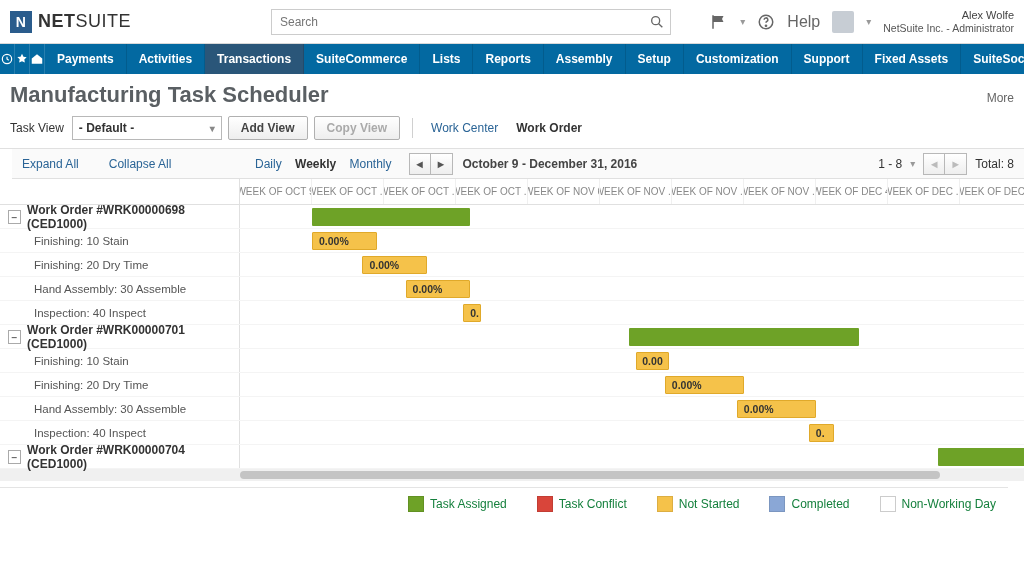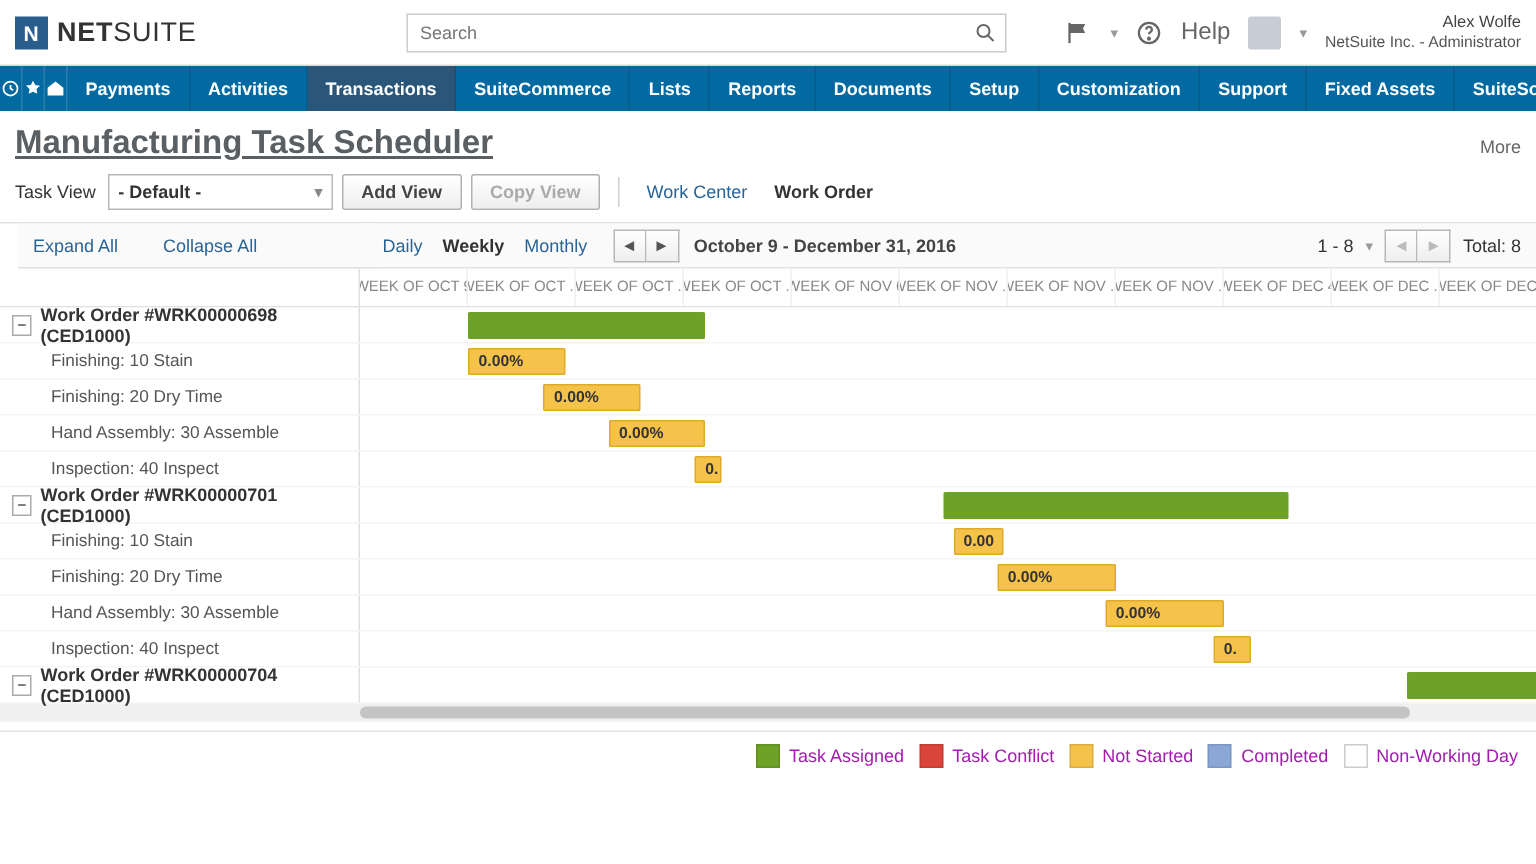--- a/index.html
+++ b/index.html
@@ -21,21 +21,21 @@
   .avatar { width: 22px; height: 22px; background: #c7cdd4; border-radius: 2px; }
 
   
   .navbar { display: flex; align-items: stretch; background: #0369a1; height: 30px; color: #fff; font-size: 12px; }
   .nav-icon { width: 34px; display:flex; align-items:center; justify-content:center; border-right: 1px solid rgba(255,255,255,0.15); cursor:pointer; }
   .nav-item { padding: 0 12px; display:flex; align-items:center; border-right: 1px solid rgba(0,0,0,0.12); cursor: pointer; white-space: nowrap; font-weight: 600; }
   .nav-item.active { background: #2a5679; }
 
   
   .page-header { display:flex; align-items: baseline; padding: 8px 10px 6px; }
-  .page-title { font-size: 22px; font-weight: 600; color: #5a5f63; text-decoration: underline; }
+  .page-title { font-size: 22px; font-weight: 600; color: #5a5f63; }
   .more-link { margin-left:auto; color:#666; font-size:12px;}
 
   
   .toolbar { display:flex; align-items:center; padding: 2px 10px 8px; gap: 6px; border-bottom: 1px solid #e0e0e0; }
   .toolbar .lbl { color:#333; font-size:12px; margin-right:2px; }
   .select { width:150px; height:24px; border:1px solid #b8b8b8; background:#fff; padding:0 20px 0 6px; font-size:12px; position:relative; display:flex; align-items:center; cursor:pointer;font-weight:bold; }
   .select:after { content:"▾"; position:absolute; right:6px; color:#888; font-size:10px; }
   .btn { height:24px; border:1px solid #b0b0b0; background:linear-gradient(#fff,#eee); padding:0 12px; font-size:12px; cursor:pointer; border-radius: 2px; font-weight: 600; color:#444; }
   .btn.disabled { color:#aaa; cursor:default; }
   .toolbar .sep { width:1px; height:20px; background:#d0d0d0; margin:0 6px; }
@@ -69,21 +69,21 @@
   .left-pane .cell .toggle { width:14px; height:14px; border:1px solid #aaa; margin-right:6px; display:flex; align-items:center; justify-content:center; font-size:10px; color:#666; cursor:pointer; background:#fff;}
   .right-pane .bar-area { height:24px; position:relative;}
   .gbar { position:absolute; height:18px; top:3px; border-radius:1px; display:flex; align-items:center; padding:0 6px; font-size:10.5px; font-weight:600; color:#333; overflow: hidden;}
   .gbar.green { background:#6ea227; }
   .gbar.yellow { background:#f5c24a; border:1px solid #e0a92a;}
 
   .scrollbar { height:12px; background:#f0f0f0; display:flex; align-items:center;}
   .scrollbar .thumb { height:8px; background:#c4c4c4; border-radius:4px; margin-left:240px; width:700px;}
 
   
-  .legend { display:flex; align-items:center; justify-content:flex-end; gap:10px; padding:8px 12px; font-size:12px; color:#a21caf; border-top:1px solid #e4e4e4; position:absolute; right:0; bottom: 56px; left: 0; background: #fff;}
+  .legend { display:flex; align-items:center; justify-content:flex-end; gap:30px; padding:8px 12px; font-size:12px; color:#15803d; border-top:1px solid #e4e4e4; position:absolute; right:16px; bottom: 56px; left: 0; background: #fff;}
   .legend .item { display:flex; align-items:center; gap:6px;}
   .swatch { width:16px; height:16px; border:1px solid rgba(0,0,0,0.1);}
   .sw-green { background:#6ea227;}
   .sw-red { background:#d9453a;}
   .sw-yellow { background:#f5c24a;}
   .sw-blue { background:#8aa7d6;}
   .sw-grey { background:#fff; border:1px solid #ccc;}
 
   .controls-wrapper { position:relative; height:30px;}
   .left-controls { position:absolute; left:0; width:240px; height:30px; background:#fafafa; border-bottom:1px solid #e0e0e0; border-right:1px solid #e0e0e0; display:flex; align-items:center; padding:0 10px; gap:30px;margin-left:12px;}
@@ -143,21 +143,21 @@
         <path d="M3 11l9-7 9 7v9H3z"></path>
       </svg>
     </div>
   <div id="nav-items" style="display: flex;">
       <div class="nav-item">Payments</div>
       <div class="nav-item">Activities</div>
       <div class="nav-item active">Transactions</div>
       <div class="nav-item">SuiteCommerce</div>
       <div class="nav-item">Lists</div>
       <div class="nav-item">Reports</div>
-      <div class="nav-item">Documents</div>
+      <div class="nav-item">Assembly</div>
       <div class="nav-item">Setup</div>
       <div class="nav-item">Customization</div>
       <div class="nav-item">Support</div>
       <div class="nav-item">Fixed Assets</div>
       <div class="nav-item">SuiteSocial</div>
     </div>
 
 </div>
 
 <div class="page-header">

